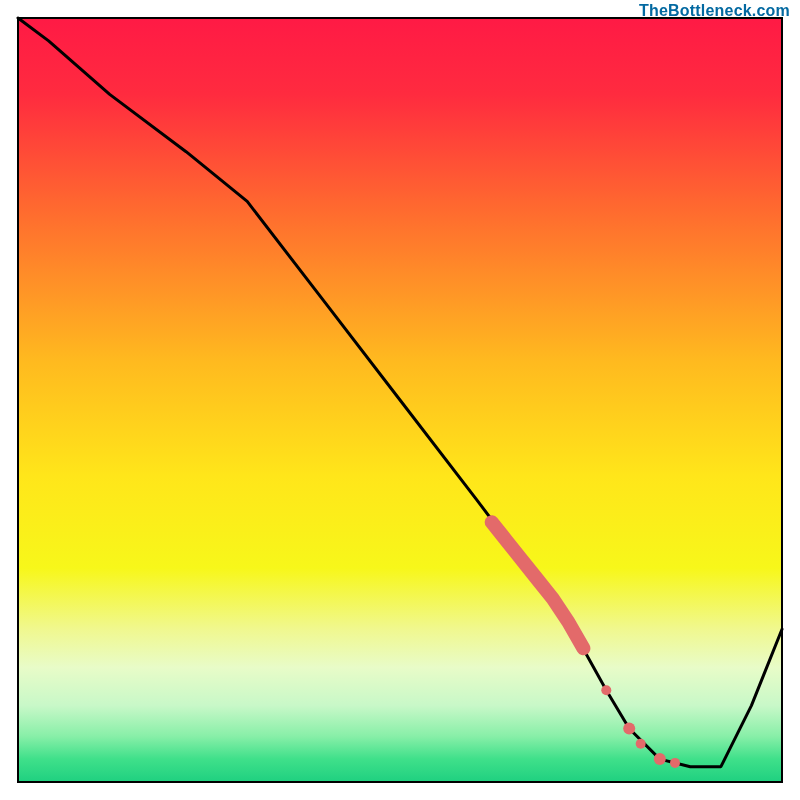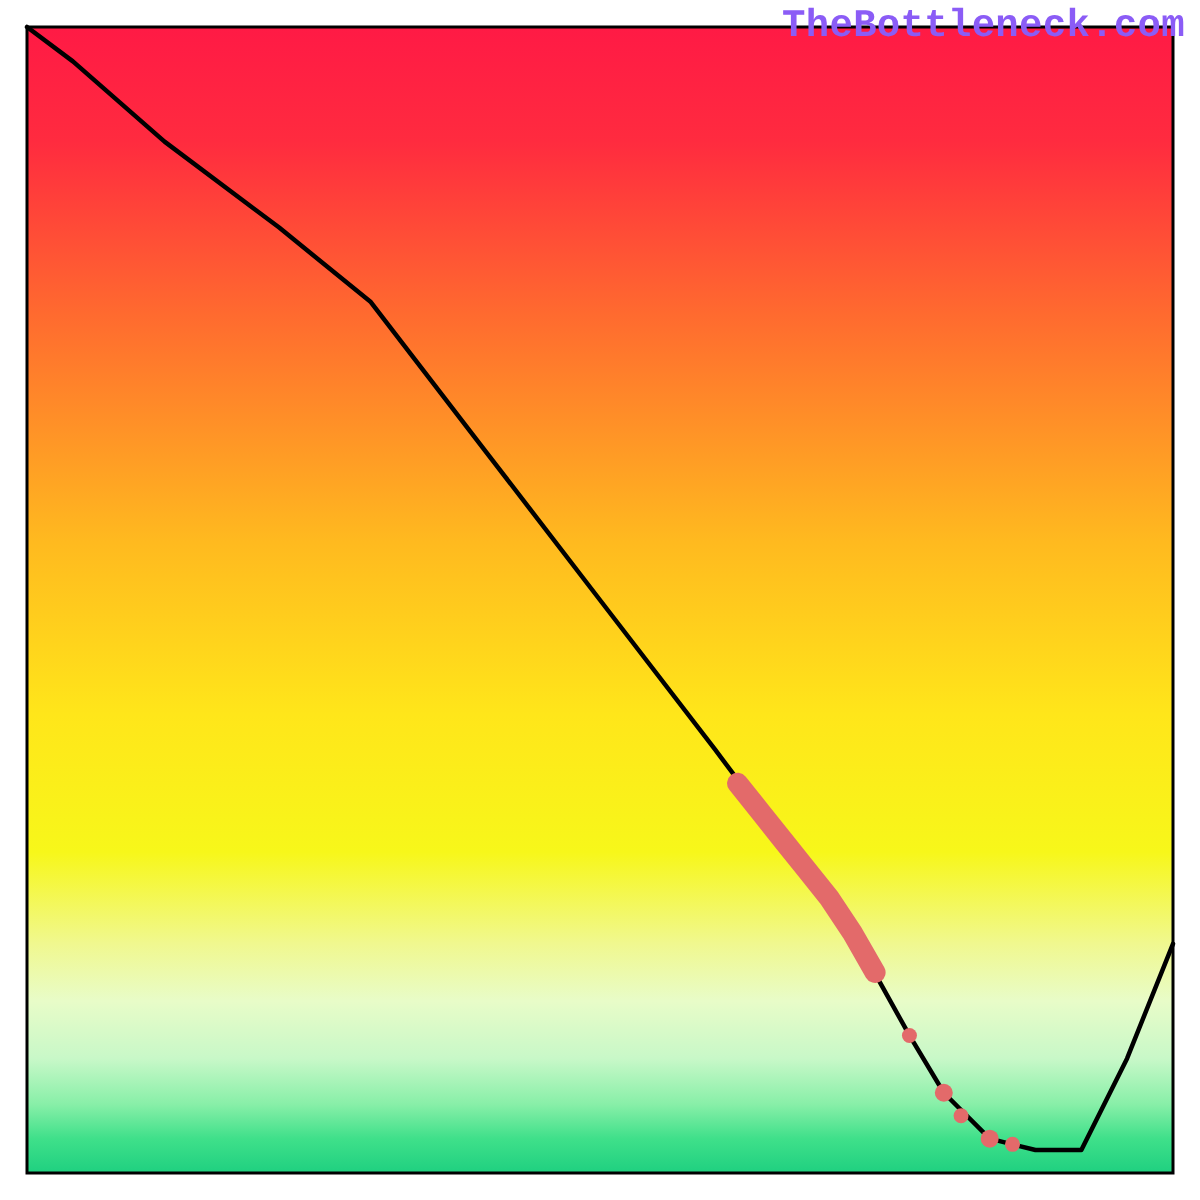--- a/index.html
+++ b/index.html
@@ -13,26 +13,25 @@
   }
   .chart-container {
     position: relative;
     width: 800px;
     height: 800px;
   }
   .watermark {
     position: absolute;
     top: 2px;
     right: 10px;
-    font-size: 26px;
+    font-size: 16px;
     font-weight: 600;
-    color: #8b5cf6;
+    color: #0369a1;
     letter-spacing: 0.2px;
     z-index: 5;
-    font-family: Liberation Mono, monospace;
   }
   svg {
     display: block;
   }
 </style>
 </head>
 <body>
 
 <div class="chart-container">
   <div class="watermark">TheBottleneck.com</div>

